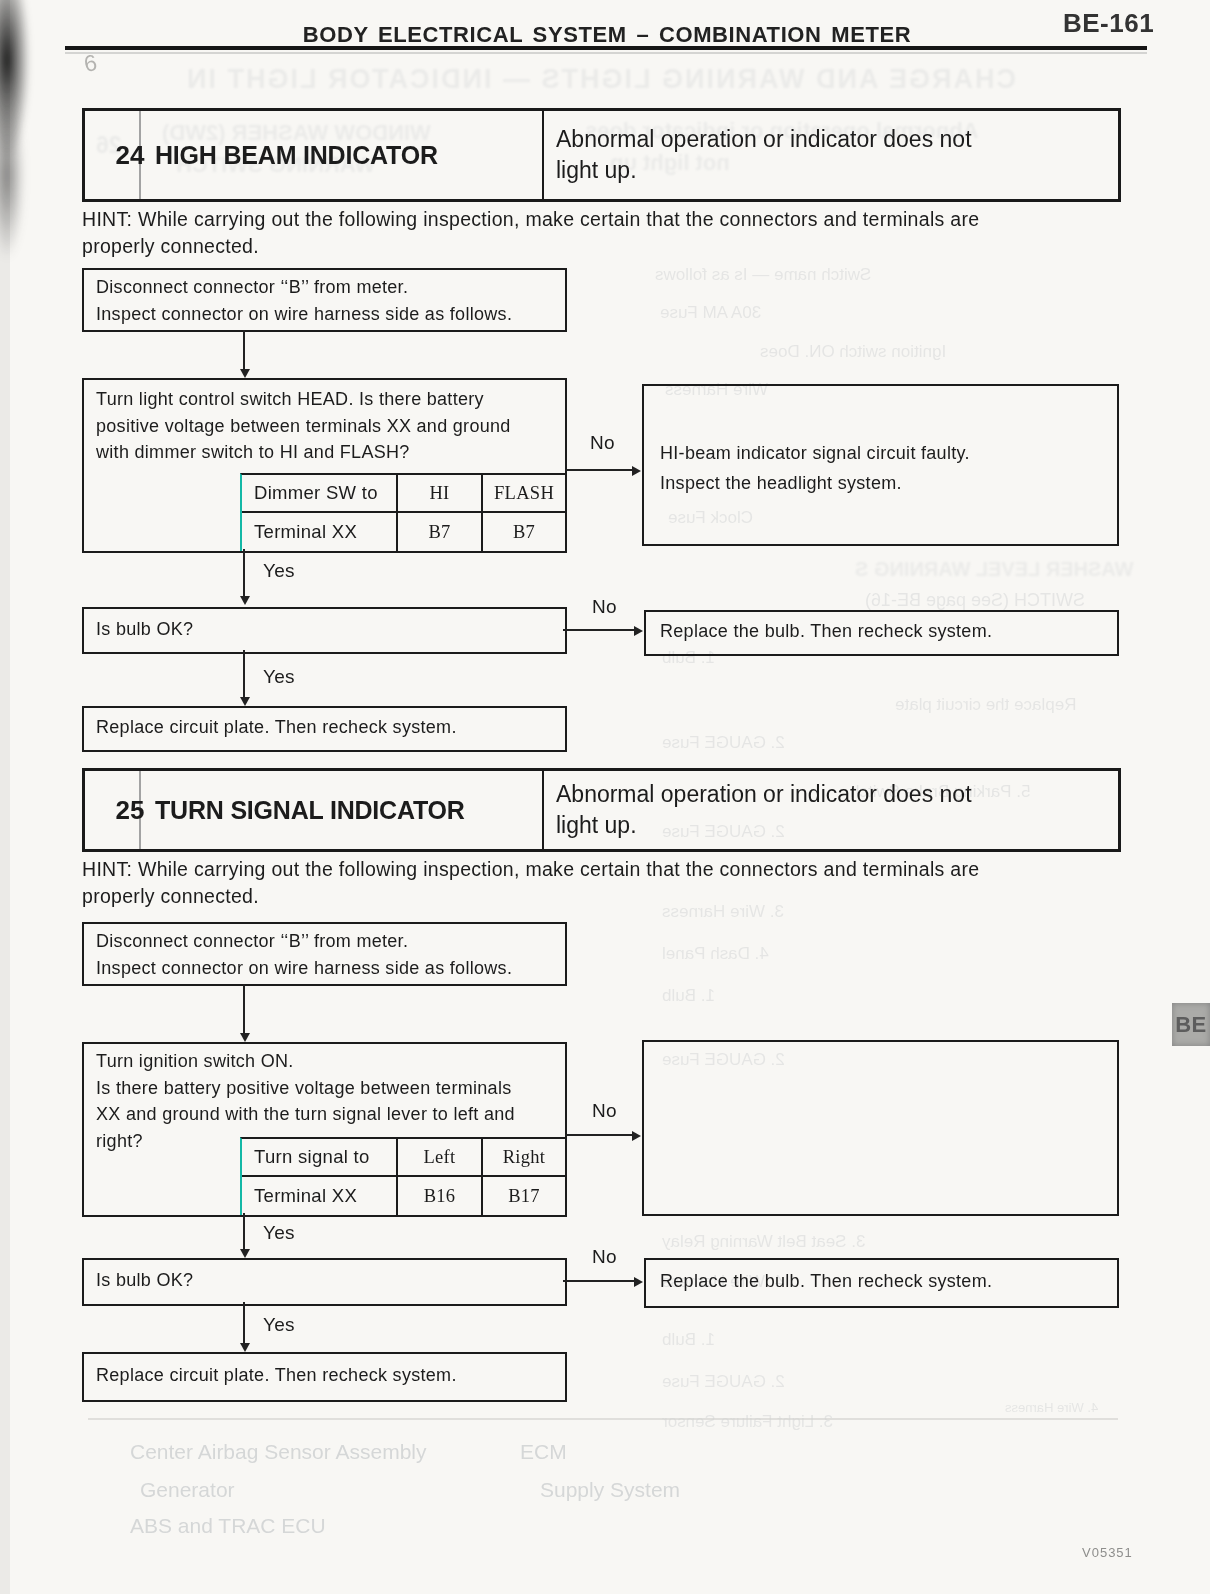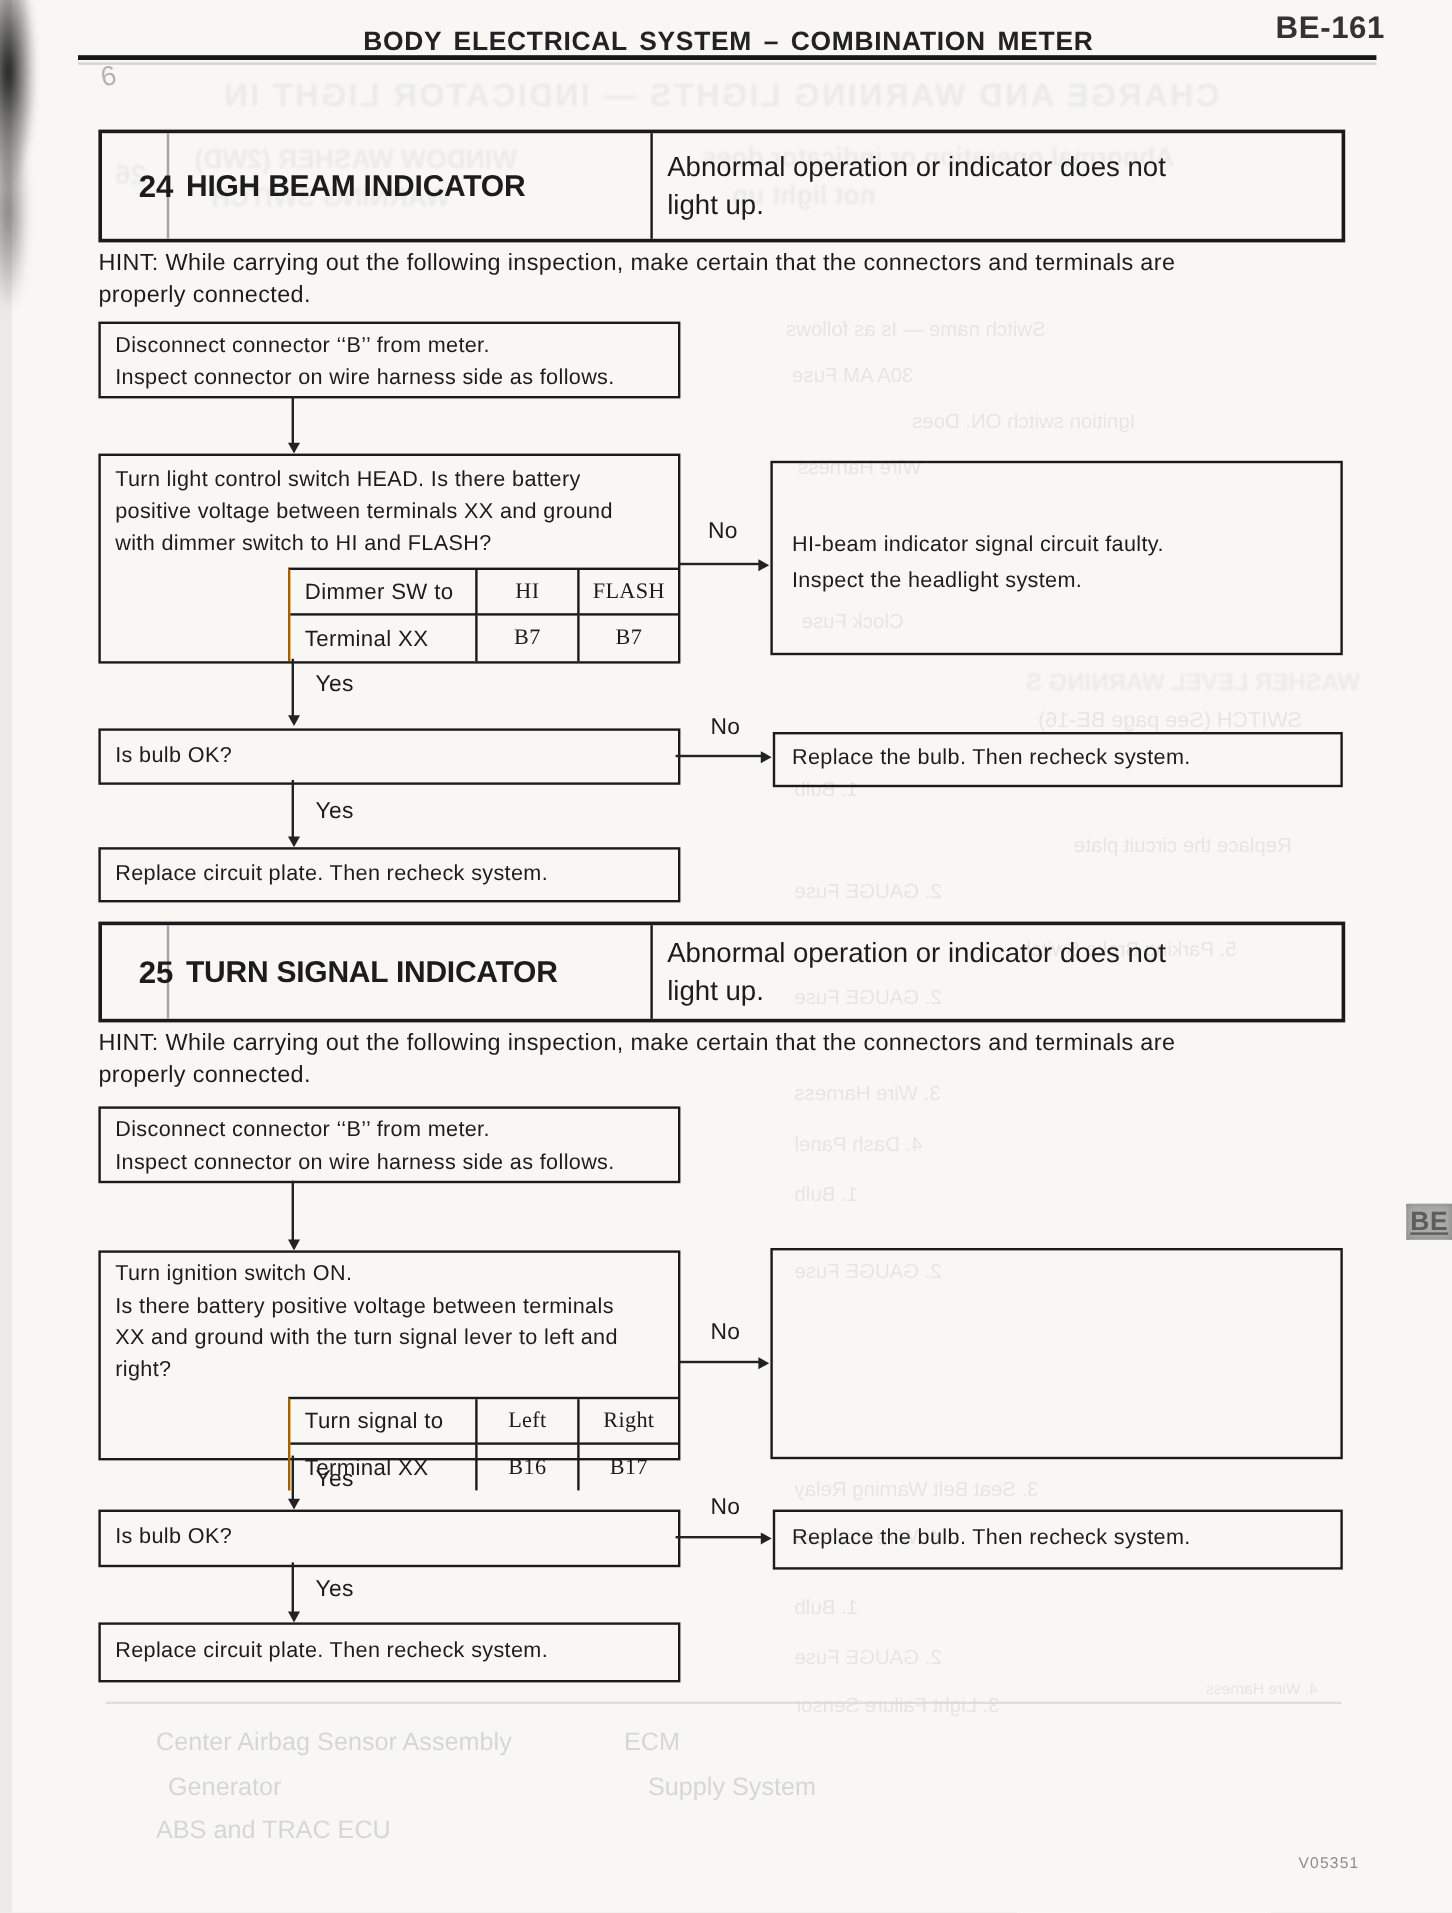--- a/index.html
+++ b/index.html
@@ -64,36 +64,35 @@
     content:""; position:absolute; bottom:-8px; left:-5.5px; width:0; height:0;
     border-left:5px solid transparent; border-right:5px solid transparent; border-top:9px solid #222;
   }
   .harrow { position:absolute; height:0; border-top:2px solid #222; z-index:2; }
   .harrow::after {
     content:""; position:absolute; right:-8px; top:-5.5px; width:0; height:0;
     border-top:5px solid transparent; border-bottom:5px solid transparent; border-left:9px solid #222;
   }
   
   .mini-table {
-    position:absolute; display:grid; border-left:2px solid #a16207; border-top:2px solid #1b1b1b;
+    position:absolute; display:grid; border-left:2px solid #14b8a6; border-top:2px solid #1b1b1b;
     grid-template-columns:156px 85px 82px; grid-template-rows:38px 38px; z-index:3;
     font-size:18.5px; letter-spacing:.3px; background:transparent;
   }
   .mini-table > div { display:flex; align-items:center; }
   .mt-label { padding-left:12px; }
   .mt-center { justify-content:center;font-family:Liberation Serif, serif; }
   .mt-br { border-right:2px solid #1b1b1b; }
   .mt-bb { border-bottom:2px solid #1b1b1b; }
   
   .side-tab {
-    position:absolute; left:1172px; top:1003px; width:38px; height:30px;
+    position:absolute; left:1172px; top:1003px; width:38px; height:43px;
     background:#ababa8; color:#5d5d5d; font-weight:bold; font-size:22px; letter-spacing:.5px;
     display:flex; align-items:center; justify-content:center; z-index:3;
     box-shadow:inset 0 0 6px rgba(120,120,120,.8);
-    text-decoration:underline;
   }
   .scan-code { position:absolute; left:1082px; top:1545px; font-size:13px; color:#8e8e8c; letter-spacing:1px; z-index:3; }
   .pencil-mark { position:absolute; left:84px; top:50px; font-size:23px; color:#7d7d7a; opacity:.55; transform:rotate(-10deg); z-index:2; }
 </style>
 </head>
 <body>
 
 <div id="page">
 
   <div class="blob" style="left:-16px; top:-40px; width:46px; height:200px;
@@ -213,21 +212,21 @@
   <div class="ftext" style="left:96px; top:928px;">Disconnect connector ‘‘B’’ from meter.
 Inspect connector on wire harness side as follows.</div>
 
   <div class="varrow" style="left:243px; top:984px; height:50px;"></div>
 
   <div class="fbox" style="left:82px; top:1042px; width:481px; height:171px;"></div>
   <div class="ftext" style="left:96px; top:1048px;">Turn ignition switch ON.
 Is there battery positive voltage between terminals
 XX and ground with the turn signal lever to left and
 right?</div>
-  <div class="mini-table" style="left:240px; top:1137px;margin-top:27px;">
+  <div class="mini-table" style="left:240px; top:1137px;">
     <div class="mt-label mt-br mt-bb">Turn signal to</div>
     <div class="mt-center mt-br mt-bb">Left</div>
     <div class="mt-center mt-bb">Right</div>
     <div class="mt-label mt-br">Terminal XX</div>
     <div class="mt-center mt-br">B16</div>
     <div class="mt-center">B17</div>
   </div>
 
   <div class="flabel" style="left:592px; top:1100px;">No</div>
   <div class="harrow" style="left:565px; top:1134px; width:68px;"></div>

